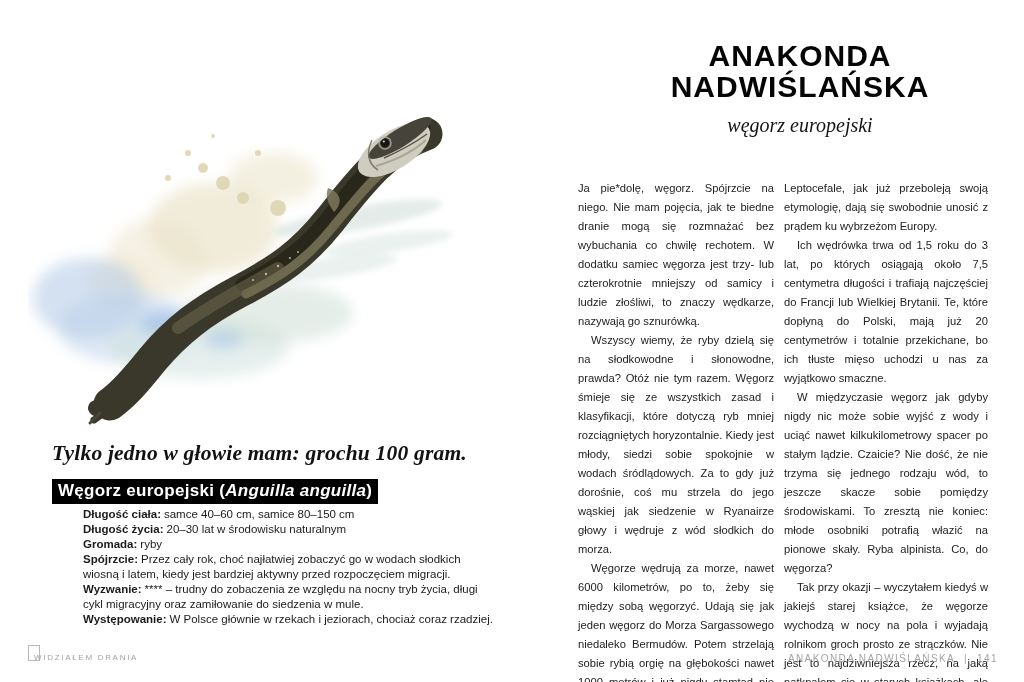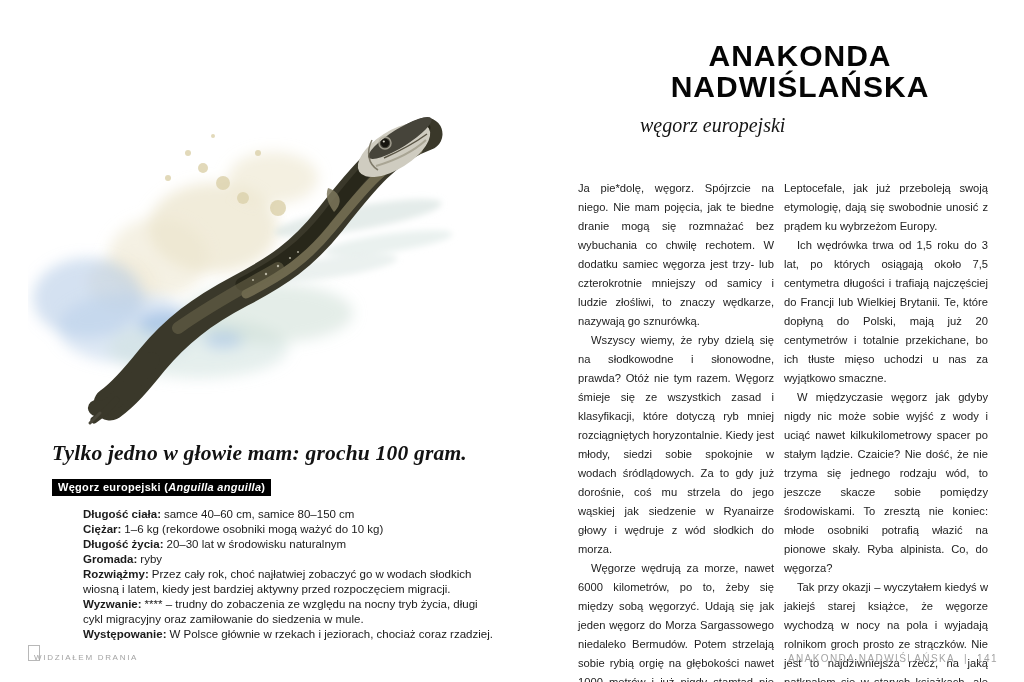--- a/index.html
+++ b/index.html
@@ -9,33 +9,33 @@
   }
   
   .illustration{position:absolute;left:28px;top:98px;width:470px;height:345px;}
   .quote{
     position:absolute;left:52px;top:441px;margin:0;white-space:nowrap;
     font-family:"Liberation Serif",serif;font-style:italic;font-weight:600;
     font-size:21.5px;letter-spacing:.2px;color:#121212;
   }
   .species-label{
     position:absolute;left:52px;top:479px;background:#000;color:#fff;
-    font-size:11px;font-weight:bold;padding:2px 6px 3px;letter-spacing:.3px;
+    font-size:17px;font-weight:bold;padding:2px 6px 3px;letter-spacing:.3px;
   }
   .species-label em{font-style:italic;}
   .facts{position:absolute;left:52px;top:507px;width:445px;font-size:11.5px;line-height:15px;color:#1b1b1b;}
   .fact{margin:0;padding-left:31px;}
   .fact strong{font-weight:bold;margin-right:3px;}
   
   .title{
     position:absolute;left:640px;top:40px;width:320px;margin:0;text-align:center;
     font-size:30px;line-height:31px;font-weight:bold;letter-spacing:1px;color:#050505;
   }
   .subtitle{
-    position:absolute;left:640px;top:114px;width:320px;
+    position:absolute;left:640px;top:114px;width:320px;text-align:center;
     font-family:"Liberation Serif",serif;font-style:italic;font-size:20px;color:#141414;
   }
   .col{position:absolute;top:179px;font-size:11.2px;line-height:19px;text-align:justify;color:#222;}
   .col1{left:578px;width:196px;}
   .col2{left:784px;width:204px;}
   .para{margin:0;}
   .para.indent{text-indent:13px;}
   
   .checkbox{
     position:absolute;left:28px;top:645px;width:12px;height:16px;
@@ -130,24 +130,23 @@
     </div>
 
     <h2 class="quote">Tylko jedno w głowie mam: grochu 100 gram.</h2>
 
     <div class="species-label">
       <span>Węgorz europejski (</span><em>Anguilla anguilla</em><span>)</span>
     </div>
 
     <div class="facts">
       <p class="fact"><strong>Długość ciała:</strong><span>samce 40–60 cm, samice 80–150 cm</span></p>
-      <p class="fact"><strong>Ciężar:</strong><span>1–6 kg (rekordowe osobniki mogą ważyć do 10 kg)</span></p>
       <p class="fact"><strong>Długość życia:</strong><span>20–30 lat w środowisku naturalnym</span></p>
       <p class="fact"><strong>Gromada:</strong><span>ryby</span></p>
-      <p class="fact"><strong>Rozwiążmy:</strong><span>Przez cały rok, choć najłatwiej zobaczyć go w wodach słodkich wiosną i latem, kiedy jest bardziej aktywny przed rozpoczęciem migracji.</span></p>
+      <p class="fact"><strong>Spójrzcie:</strong><span>Przez cały rok, choć najłatwiej zobaczyć go w wodach słodkich wiosną i latem, kiedy jest bardziej aktywny przed rozpoczęciem migracji.</span></p>
       <p class="fact"><strong>Wyzwanie:</strong><span>**** – trudny do zobaczenia ze względu na nocny tryb życia, długi cykl migracyjny oraz zamiłowanie do siedzenia w mule.</span></p>
       <p class="fact"><strong>Występowanie:</strong><span>W Polsce głównie w rzekach i jeziorach, chociaż coraz rzadziej.</span></p>
     </div>
   </section>
 
   <section>
     <h1 class="title">ANAKONDA NADWIŚLAŃSKA</h1>
     <div class="subtitle">węgorz europejski</div>
 
     <div class="col col1">

